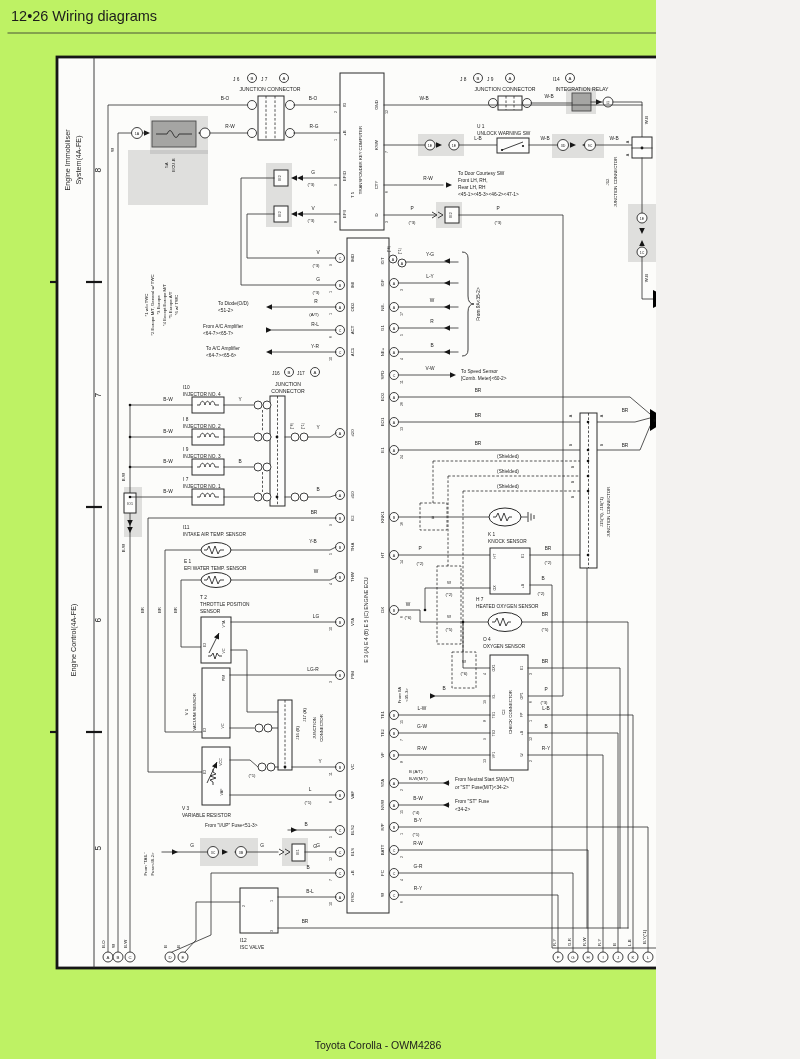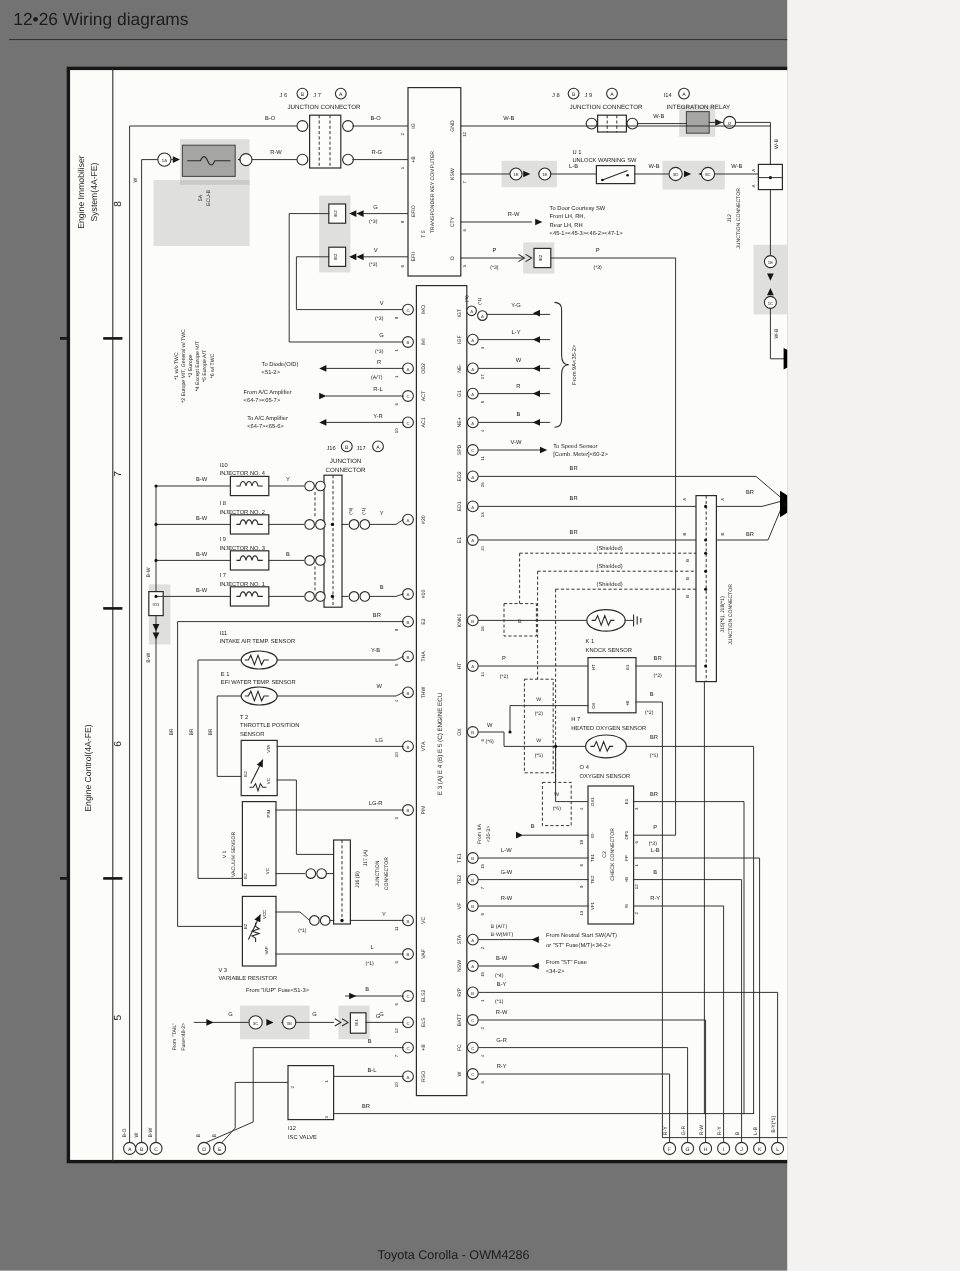--- a/index.html
+++ b/index.html
@@ -1,16 +1,16 @@
 <!DOCTYPE html>
 <html><head>
 <meta charset="utf-8">
 <style>
   html,body{margin:0;padding:0;background:#f3f2f0;}
-  .page{position:relative;width:656px;height:1059px;background:#737373;overflow:hidden;}
+  .page{position:relative;width:656px;height:1059px;background:#bef264;overflow:hidden;}
   svg{position:absolute;left:0;top:0;}
   text{font-family:"Liberation Sans","DejaVu Sans",sans-serif;fill:#1c1c1c;}
   .f3{font-size:3.6px}.f4{font-size:4.3px}.f45{font-size:4.8px}.f5{font-size:5.2px}.f7{font-size:7.2px}.f8{font-size:8.5px}.f14{font-size:14.5px}.f10{font-size:10.5px}
   .b{font-weight:bold}
   .m{text-anchor:middle}
   .wire{stroke:#2b2b2b;stroke-width:.8;fill:none;stroke-linecap:square}
   .dash{stroke:#2b2b2b;stroke-width:.8;fill:none;stroke-dasharray:2.6 1.8}
   .bx{fill:#fdfdfc;stroke:#2b2b2b;stroke-width:1}
   .pc{fill:#fdfdfc;stroke:#2b2b2b;stroke-width:.9}
   .dot{fill:#111;stroke:none}

